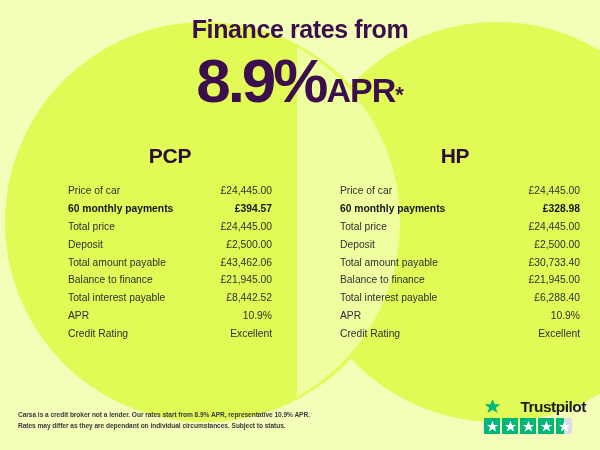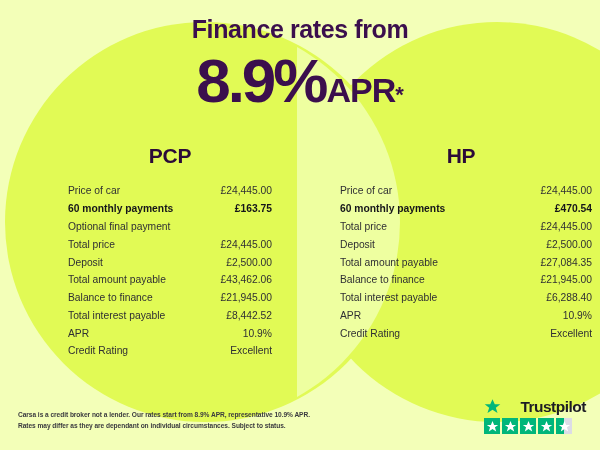--- a/index.html
+++ b/index.html
@@ -112,21 +112,21 @@
     left: 0;
     width: 600px;
     display: flex;
     z-index: 5;
   }
   .col {
     width: 50%;
     box-sizing: border-box;
   }
   .col-left  { padding: 0 28px 0 68px; }
-  .col-right { padding: 0 8px 0 40px; }
+  .col-right { padding: 0 20px 0 40px; }
 
   .col-title {
     margin: 0 0 14px 0;
     text-align: center;
     font-size: 21px;
     font-weight: bold;
     color: #2b0b38;
     letter-spacing: -0.3px;
   }
   .col-right .col-title { margin-left: -10px; }
@@ -236,25 +236,21 @@
 
     <div class="col col-left">
       <h2 class="col-title">PCP</h2>
       <div class="rows">
         <div class="row">
           <span class="label">Price of car</span>
           <span class="value">£24,445.00</span>
         </div>
         <div class="row bold">
           <span class="label">60 monthly payments</span>
-          <span class="value">£163.75</span>
-        </div>
-        <div class="row">
-          <span class="label">Optional final payment</span>
-          <span class="value"></span>
+          <span class="value">£394.57</span>
         </div>
         <div class="row">
           <span class="label">Total price</span>
           <span class="value">£24,445.00</span>
         </div>
         <div class="row">
           <span class="label">Deposit</span>
           <span class="value">£2,500.00</span>
         </div>
         <div class="row">
@@ -282,33 +278,33 @@
 
     <div class="col col-right">
       <h2 class="col-title">HP</h2>
       <div class="rows">
         <div class="row">
           <span class="label">Price of car</span>
           <span class="value">£24,445.00</span>
         </div>
         <div class="row bold">
           <span class="label">60 monthly payments</span>
-          <span class="value">£470.54</span>
+          <span class="value">£328.98</span>
         </div>
         <div class="row">
           <span class="label">Total price</span>
           <span class="value">£24,445.00</span>
         </div>
         <div class="row">
           <span class="label">Deposit</span>
           <span class="value">£2,500.00</span>
         </div>
         <div class="row">
           <span class="label">Total amount payable</span>
-          <span class="value">£27,084.35</span>
+          <span class="value">£30,733.40</span>
         </div>
         <div class="row">
           <span class="label">Balance to finance</span>
           <span class="value">£21,945.00</span>
         </div>
         <div class="row">
           <span class="label">Total interest payable</span>
           <span class="value">£6,288.40</span>
         </div>
         <div class="row">

